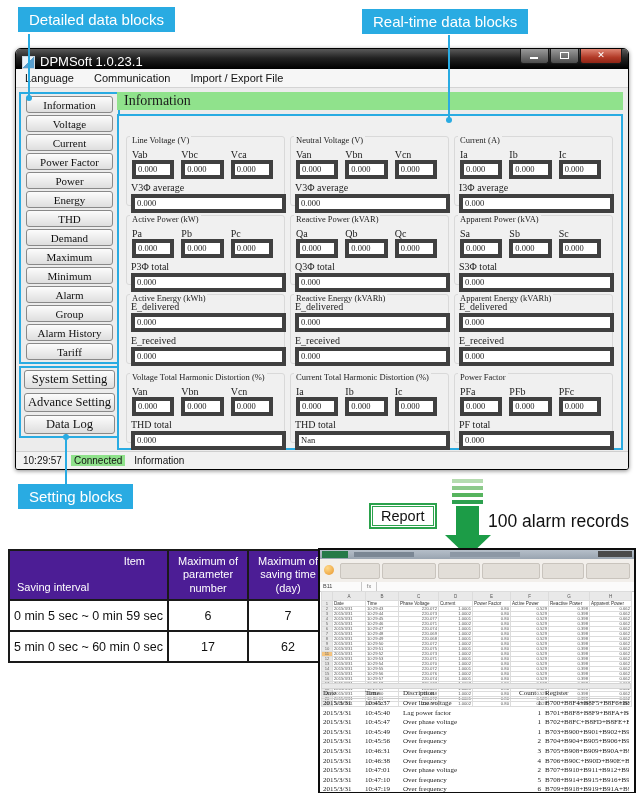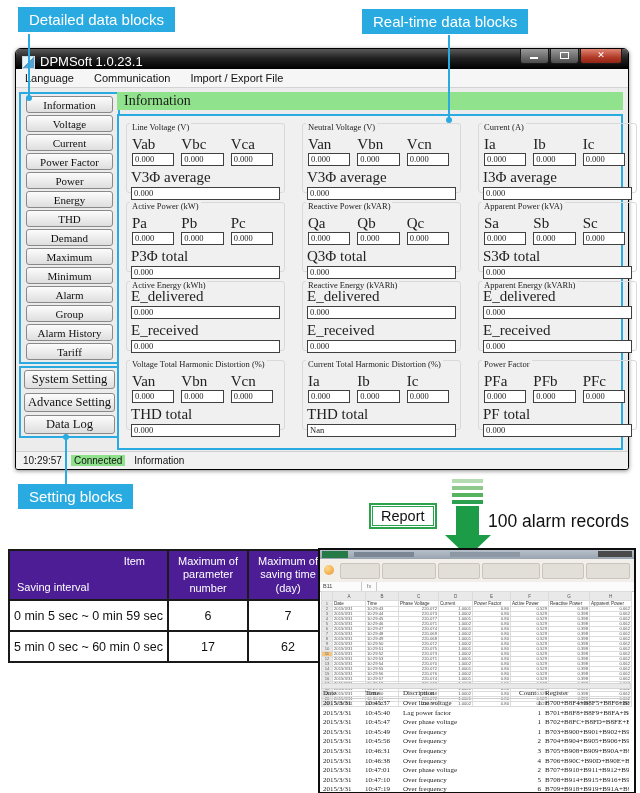--- a/index.html
+++ b/index.html
@@ -52,31 +52,31 @@
         background:linear-gradient(#fcfcfc,#dedede);border:1px solid #898989;border-radius:3px;
         font-family:"Liberation Serif",serif;font-size:11px;color:#111;cursor:default;}
   .sbtn-big{font-size:12.5px;height:17px;width:89px;}
 
   
   #page-band{position:absolute;left:101px;top:4px;width:506px;height:18px;background:#90e28c;
              font-family:"Liberation Serif",serif;font-size:14px;color:#1b1b1b;
              display:flex;align-items:center;padding-left:7px;box-sizing:border-box;}
   #content-box{position:absolute;left:101px;top:26px;width:502px;height:332px;
                border:2px solid #29abe2;background:#f0f0f0;}
-  #groups{position:absolute;left:7px;top:7px;display:grid;
-          grid-template-columns:repeat(3,159px);grid-auto-rows:70px;gap:9px 17px;}
+  #groups{position:absolute;left:7px;top:20px;display:grid;
+          grid-template-columns:repeat(3,159px);grid-auto-rows:70px;gap:9px 5px;}
   .group{position:relative;border:1px solid #d9d9d9;border-radius:3px;padding:3px 4px 0 4px;
          box-sizing:border-box;}
   .gtitle{position:absolute;top:-2px;left:3px;background:#f0f0f0;padding:0 2px;
           font-family:"Liberation Serif",serif;font-size:8.5px;color:#222;white-space:nowrap;}
   .grow{display:flex;margin-left:1px;}
-  .glab{font-family:"Liberation Serif",serif;font-size:15px;color:#222;}
+  .glab{font-family:"Liberation Serif",serif;font-size:10px;color:#222;}
   .glab3{width:51px;}
   .lrow{margin-top:9px;}
-  .ginput{background:#fff;border:1px solid #404040;height:11px;font-family:"Liberation Serif",serif;
+  .ginput{background:#fff;border:4px solid #404040;height:11px;font-family:"Liberation Serif",serif;
           font-size:8.5px;color:#222;padding:0 2px;line-height:11px;overflow:hidden;}
   .gin3{width:42px;margin-right:7px;}
   .gtot{margin-top:3px;}
   .gwide{width:143px;margin-top:1px;}
 
   .statusbar{position:absolute;left:0;right:0;bottom:0;height:17px;background:#f1f1f1;
              border-top:1px solid #cfcfcf;display:flex;align-items:center;gap:9px;
              padding-left:7px;font-size:10px;color:#111;border-radius:0 0 2px 2px;}
   .conn-badge{background:#8fe28b;padding:0 3px;}
 

